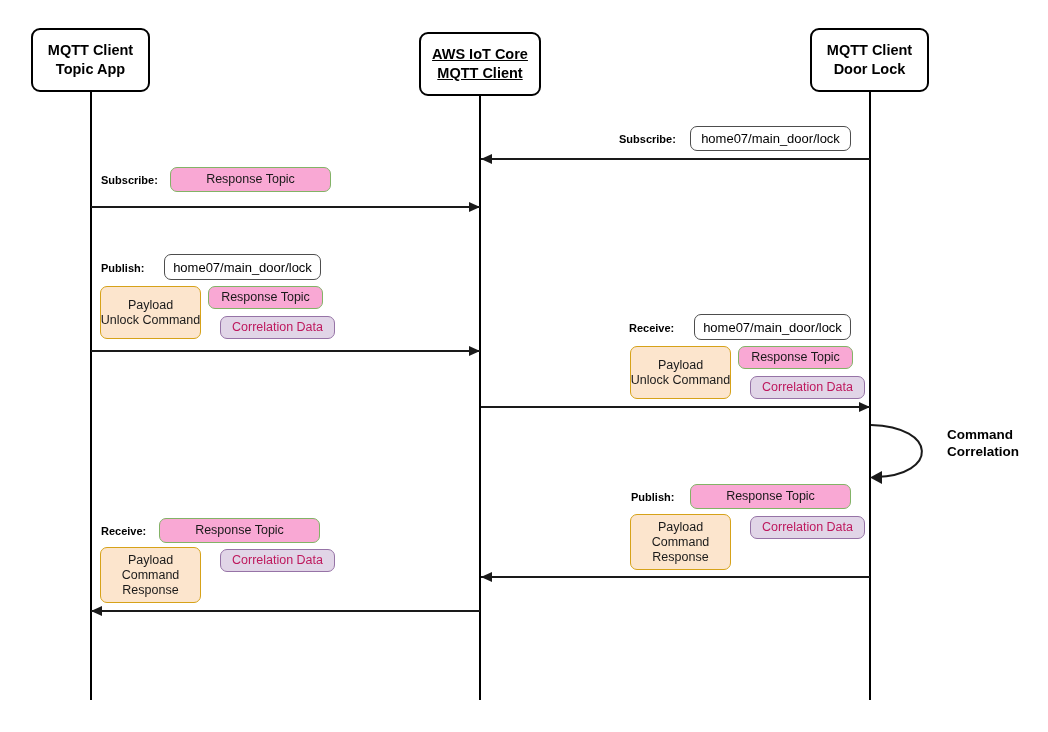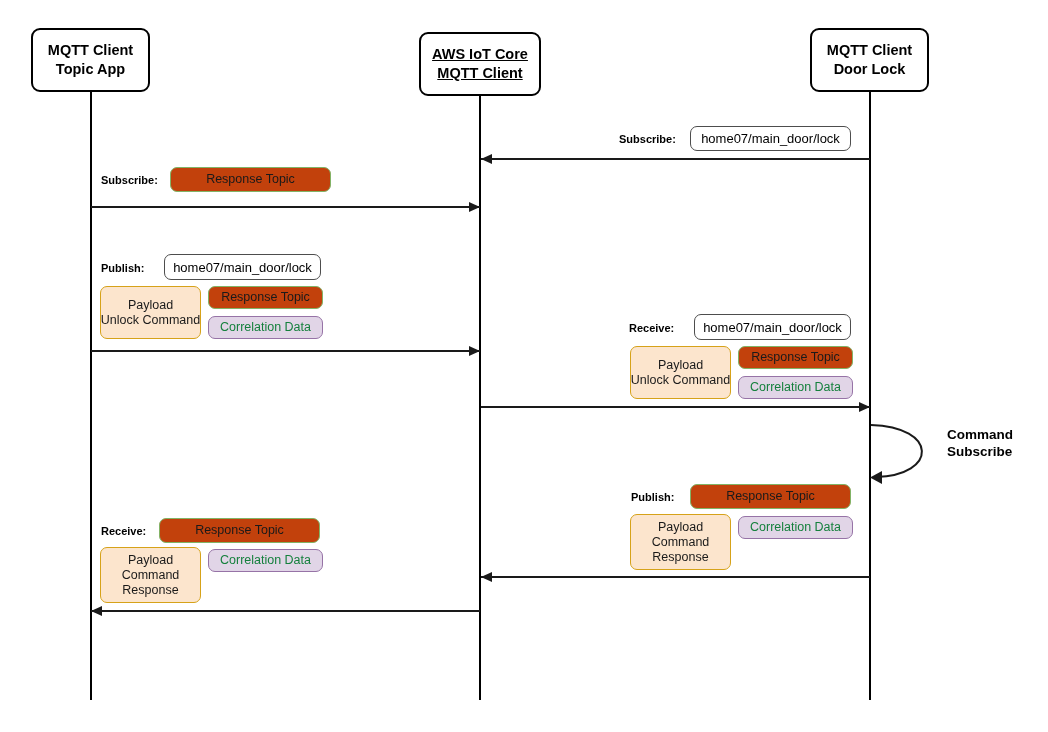--- a/index.html
+++ b/index.html
@@ -88,28 +88,29 @@
     border-radius: 7px;
     white-space: nowrap;
   }
   .chip.topic {
     background: #ffffff;
     border: 1.6px solid #4d4d4d;
     color: #000000;
     font-size: 13px;
   }
   .chip.green {
-    background: #c2410c;
+    background: #f9a8d4;
     border: 1.6px solid #82b366;
     color: #1a1a1a;
   }
   .chip.purple {
     background: #e1d5e7;
     border: 1.6px solid #9673a6;
-    color: #15803d;
+    color: #be185d;
+    margin-left: 12px;
   }
   .chip.orange {
     background: #fce5cd;
     border: 1.6px solid #d6a219;
     color: #1a1a1a;
   }
   .chip .chip-sub {
   }
 
   
@@ -202,21 +203,21 @@
 
   <div class="arrow-line" style="left:481px; top:406px; width:389px;"></div>
   <div class="arrow-head right" style="left:859px; top:401.5px;"></div>
 
   <svg class="selfloop" width="90" height="90" style="left:868px; top:415px;">
     <path d="M 3 10 C 70 12, 70 60, 8 62" fill="none" stroke="#1a1a1a" stroke-width="2"></path>
     <polygon points="14,56 2,62.5 14,69" fill="#1a1a1a"></polygon>
   </svg>
   <div class="selfloop-label" style="left:947px; top:426px;">
     <div>Command</div>
-    <div>Subscribe</div>
+    <div>Correlation</div>
   </div>
 
   <div class="msg-label" style="left:631px; top:489px;">Publish:</div>
   <div class="chip green" style="left:690px; top:484px; width:161px; height:25px;">
     <span>Response Topic</span>
   </div>
 
   <div class="chip orange" style="left:630px; top:514px; width:101px; height:56px;">
     <span>Payload</span>
     <span class="chip-sub">Command</span>

